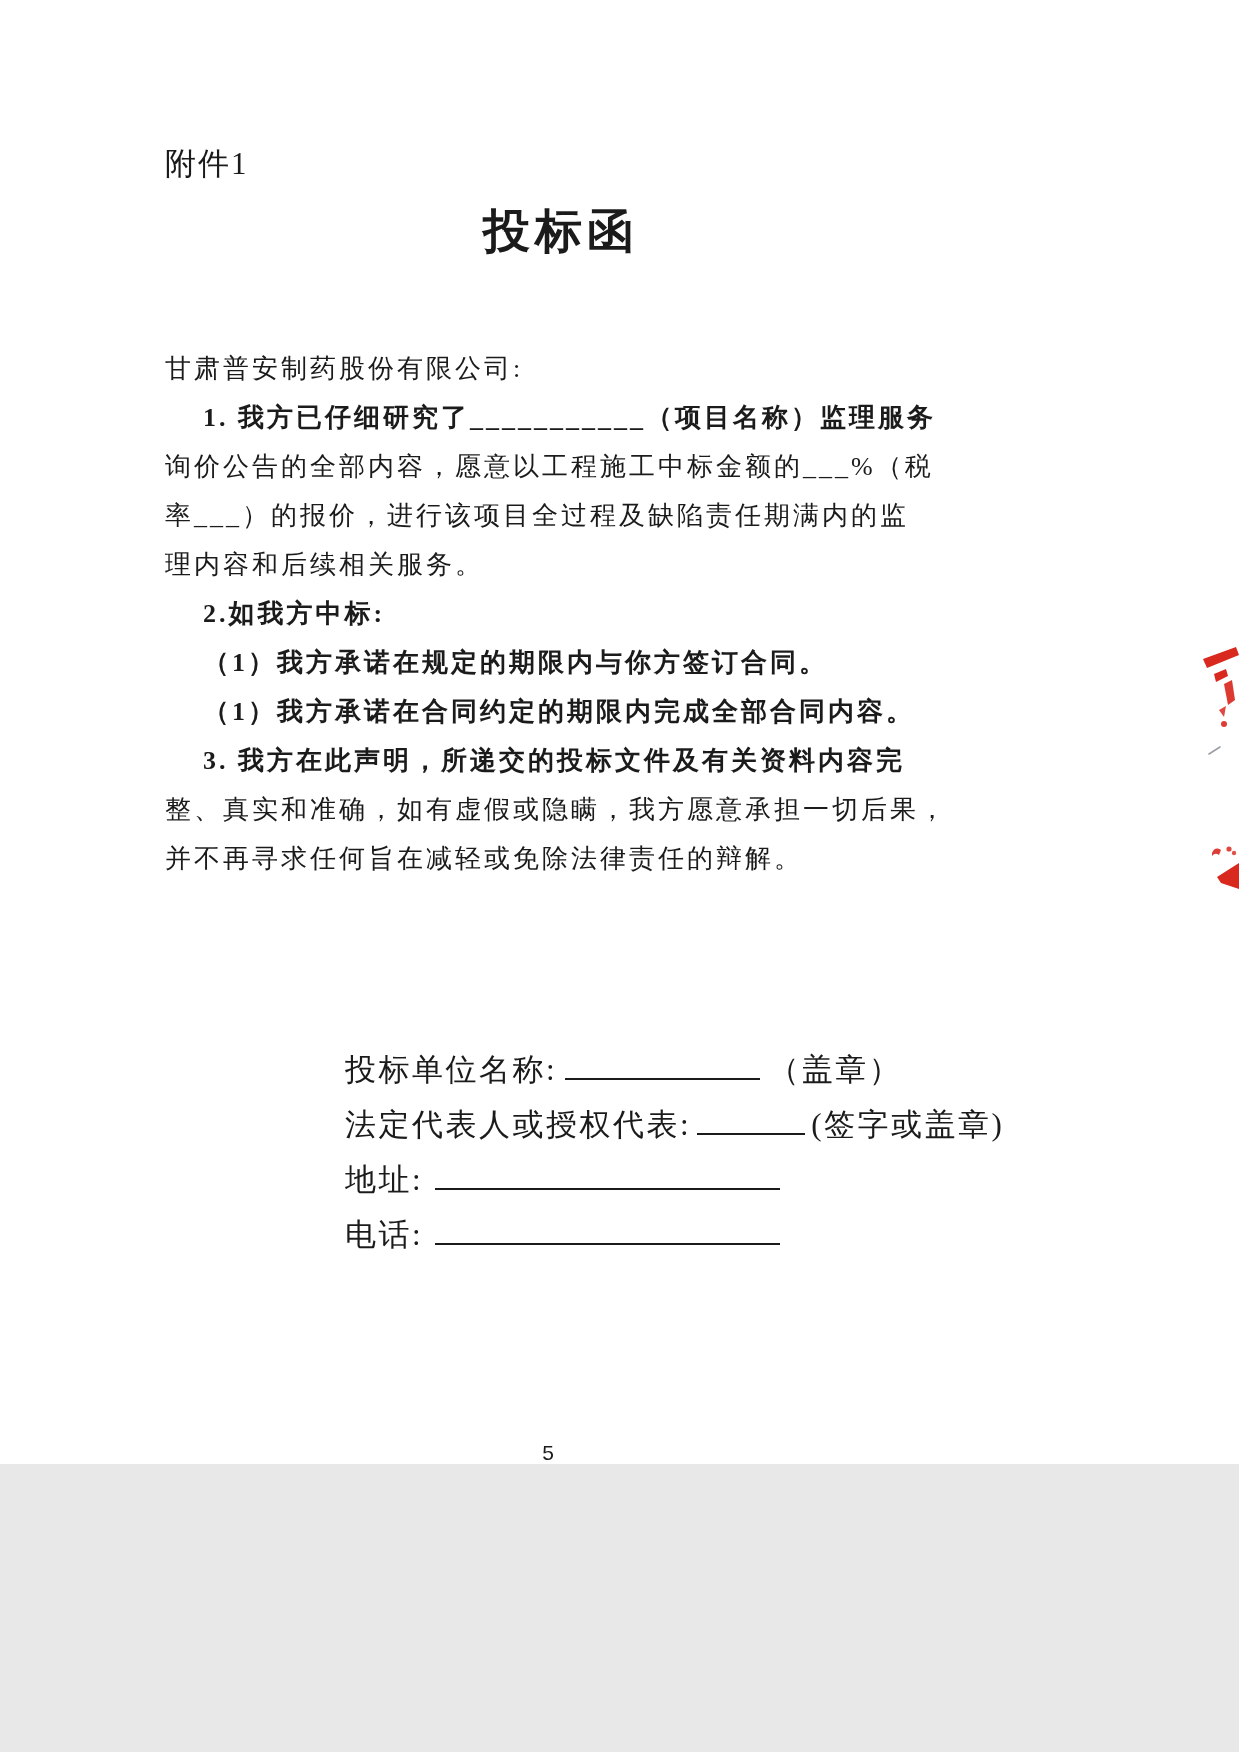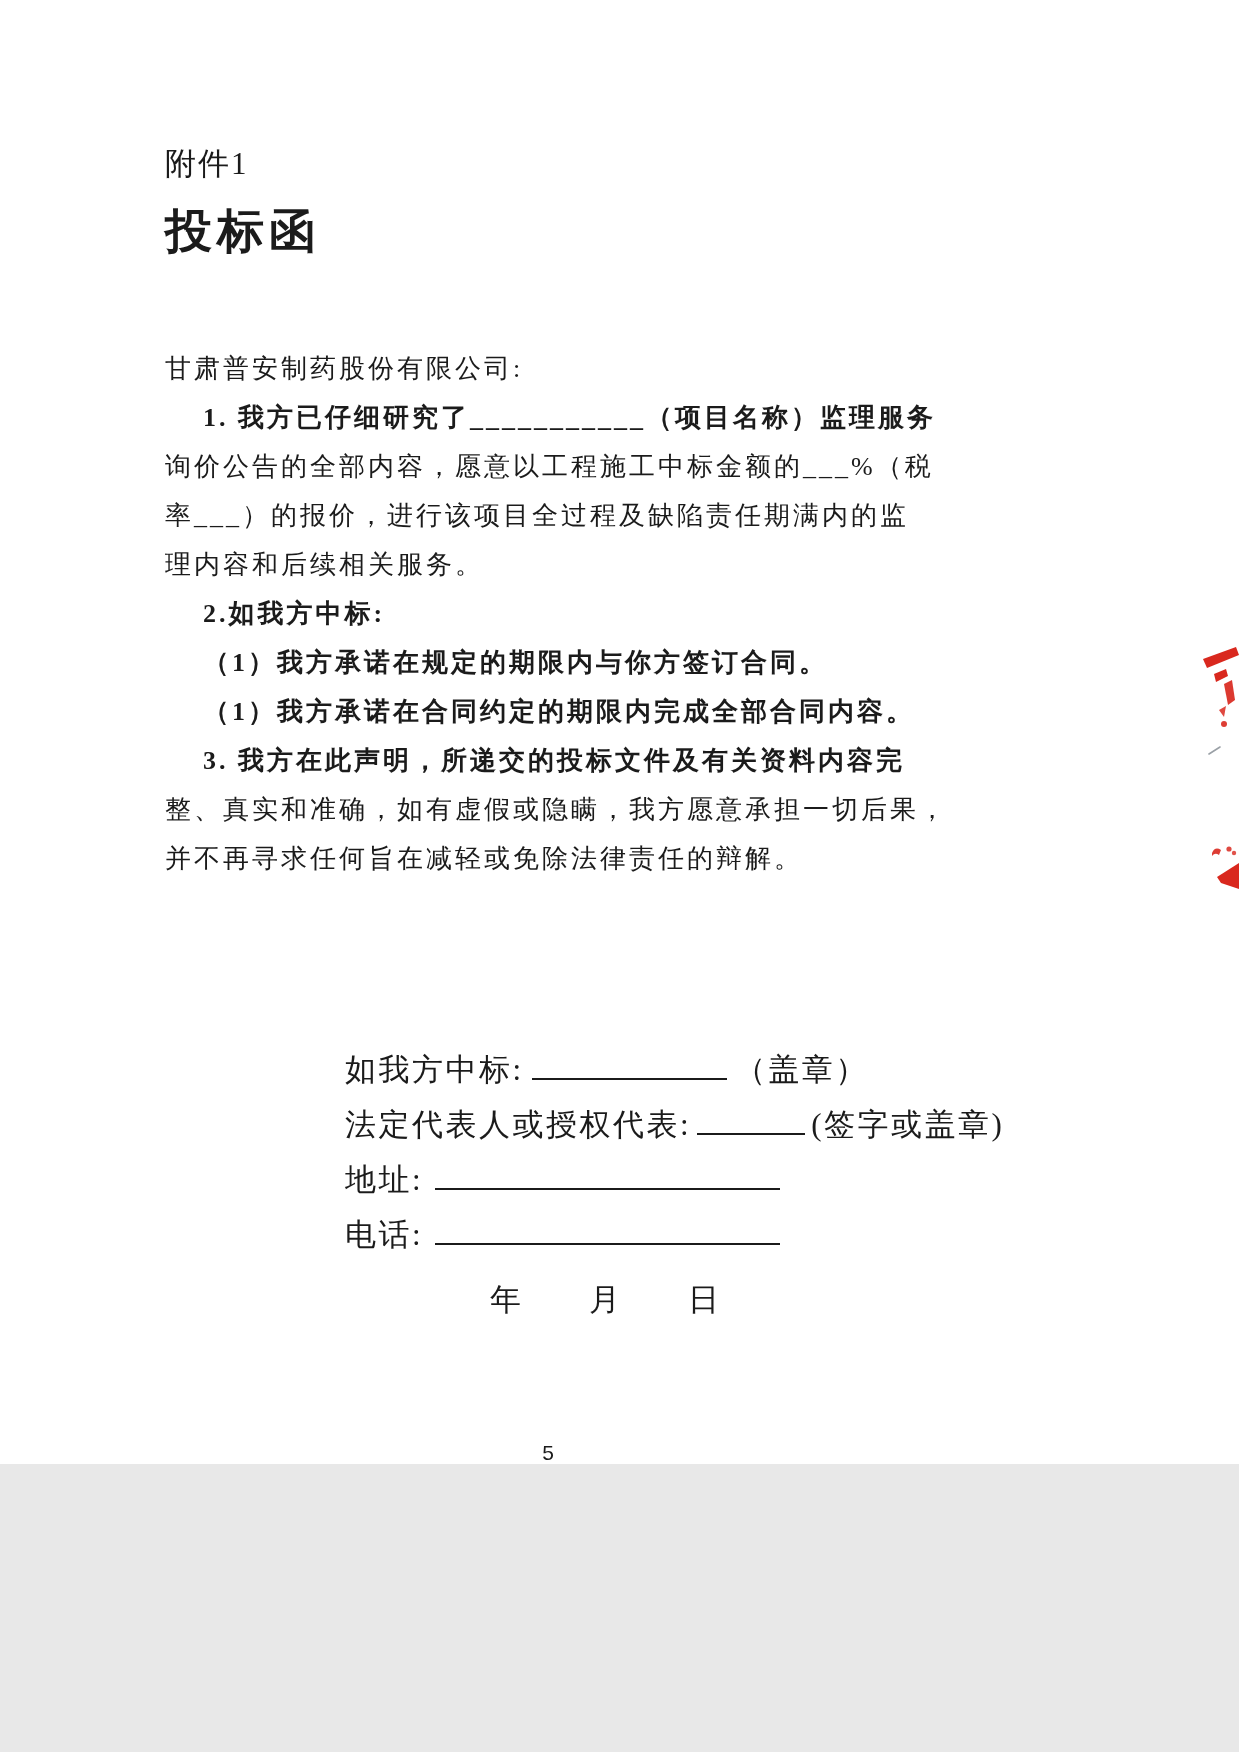--- a/index.html
+++ b/index.html
@@ -21,20 +21,21 @@
     letter-spacing: 2px;
   }
   .doc-title {
     position: absolute;
     left: 165px;
     top: 200px;
     width: 910px;
     padding-right: 118px;
     box-sizing: border-box;
     margin: 0;
+    text-align: center;
     font-size: 47px;
     font-weight: bold;
     letter-spacing: 5px;
   }
   .body-text {
     position: absolute;
     left: 165px;
     top: 344px;
     width: 925px;
     font-size: 26px;
@@ -115,32 +116,31 @@
     <div class="body-line indent">2.如我方中标:</div>
     <div class="body-line indent">（1）我方承诺在规定的期限内与你方签订合同。</div>
     <div class="body-line indent">（1）我方承诺在合同约定的期限内完成全部合同内容。</div>
     <div class="body-line indent">3. 我方在此声明，所递交的投标文件及有关资料内容完</div>
     <div class="body-line">整、真实和准确，如有虚假或隐瞒，我方愿意承担一切后果，</div>
     <div class="body-line">并不再寻求任何旨在减轻或免除法律责任的辩解。</div>
   </div>
 
   <div class="signature-block">
     <div class="sig-row">
-      <span>如我方中标:</span><span class="blank-line blank-unit"></span><span>（盖章）</span>
+      <span>投标单位名称:</span><span class="blank-line blank-unit"></span><span>（盖章）</span>
     </div>
     <div class="sig-row">
       <span>法定代表人或授权代表:</span><span class="blank-line blank-rep"></span><span>(签字或盖章)</span>
     </div>
     <div class="sig-row">
       <span>地址:</span><span class="blank-line blank-long"></span>
     </div>
     <div class="sig-row">
       <span>电话:</span><span class="blank-line blank-long"></span>
     </div>
-    <div class="sig-row date-row">年　　月　　日</div>
   </div>
 
   <div class="page-number">5</div>
 
   <svg class="stamp-upper" width="40" height="92" viewBox="0 0 40 92" xmlns="http://www.w3.org/2000/svg">
     <g fill="#d9281e">
       <path d="M4 19 L37 7 L40 15 L8 28 Z"></path>
       <path d="M15 34 L27 29 L29 36 L17 42 Z"></path>
       <path d="M25 44 L33 40 L36 60 L29 65 Z" opacity="0.92"></path>
       <path d="M20 70 L27 66 L25 77 Z" opacity="0.85"></path>

